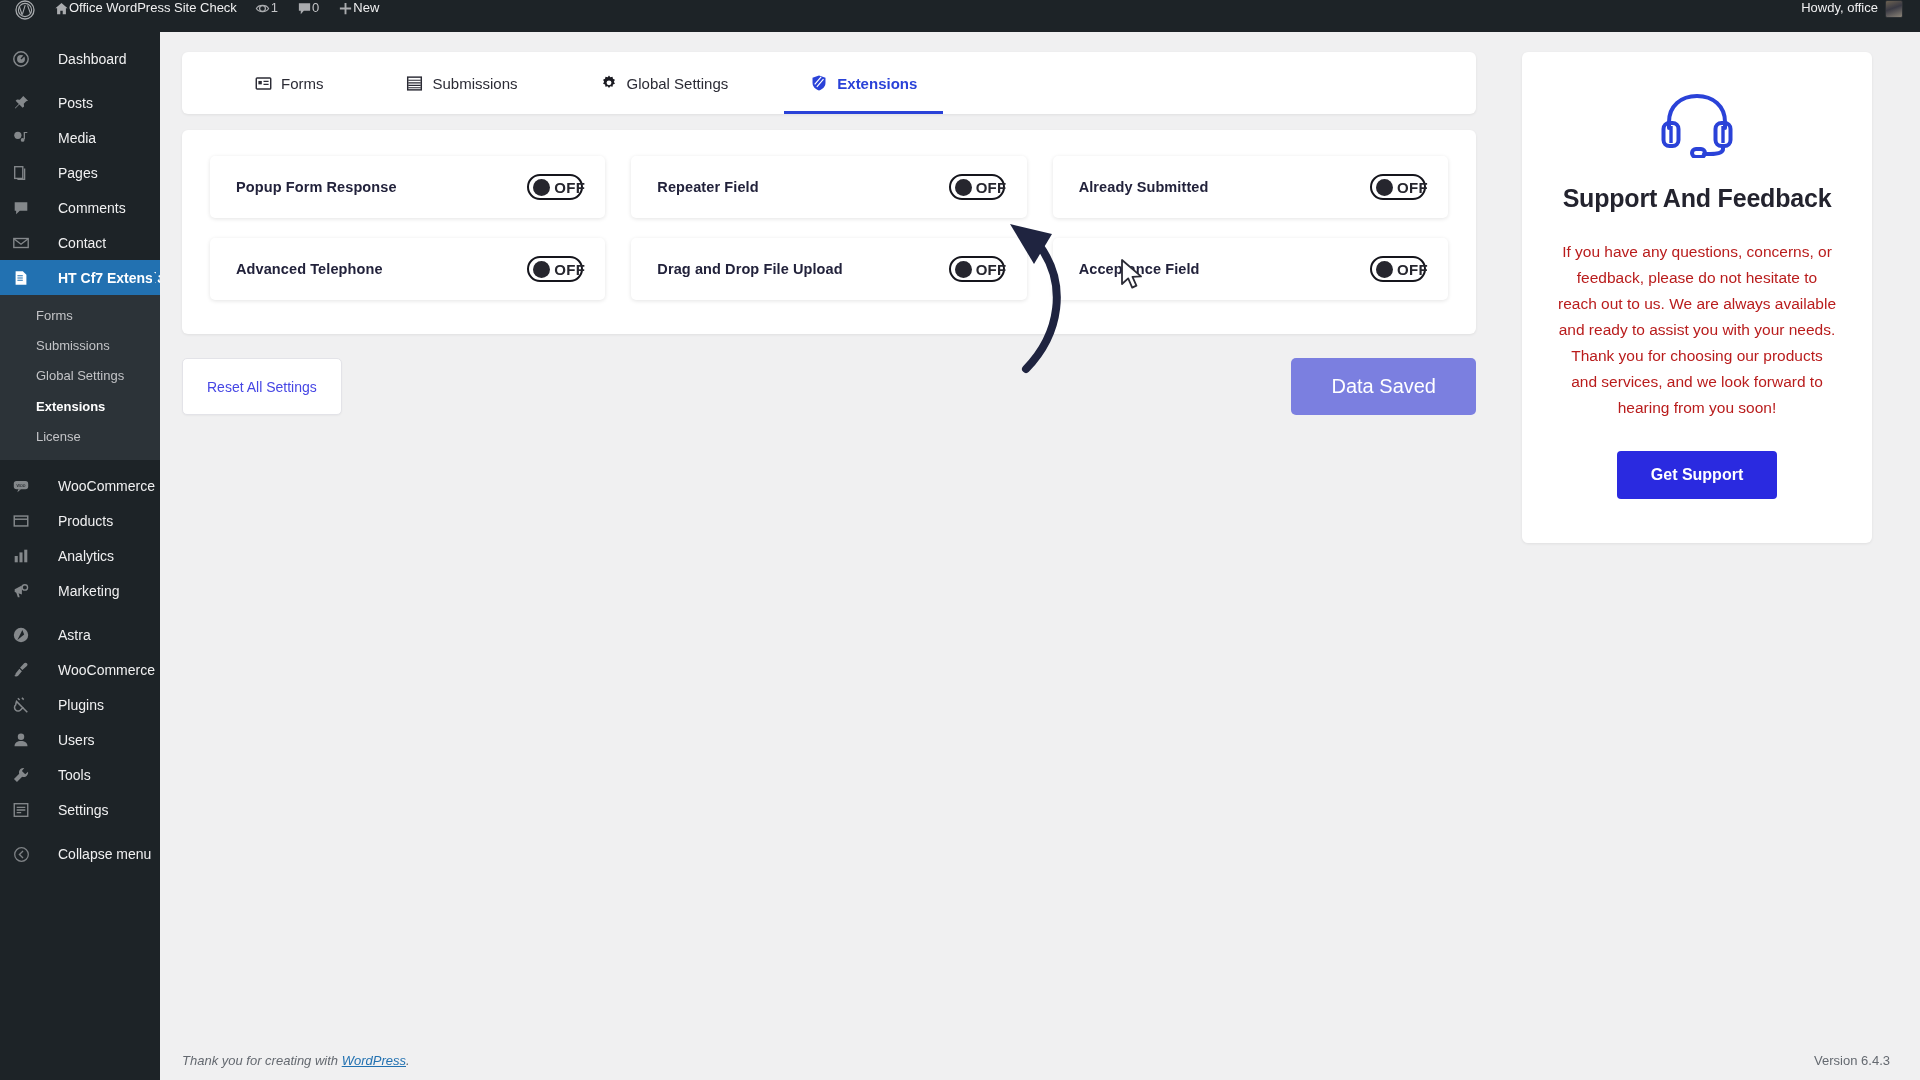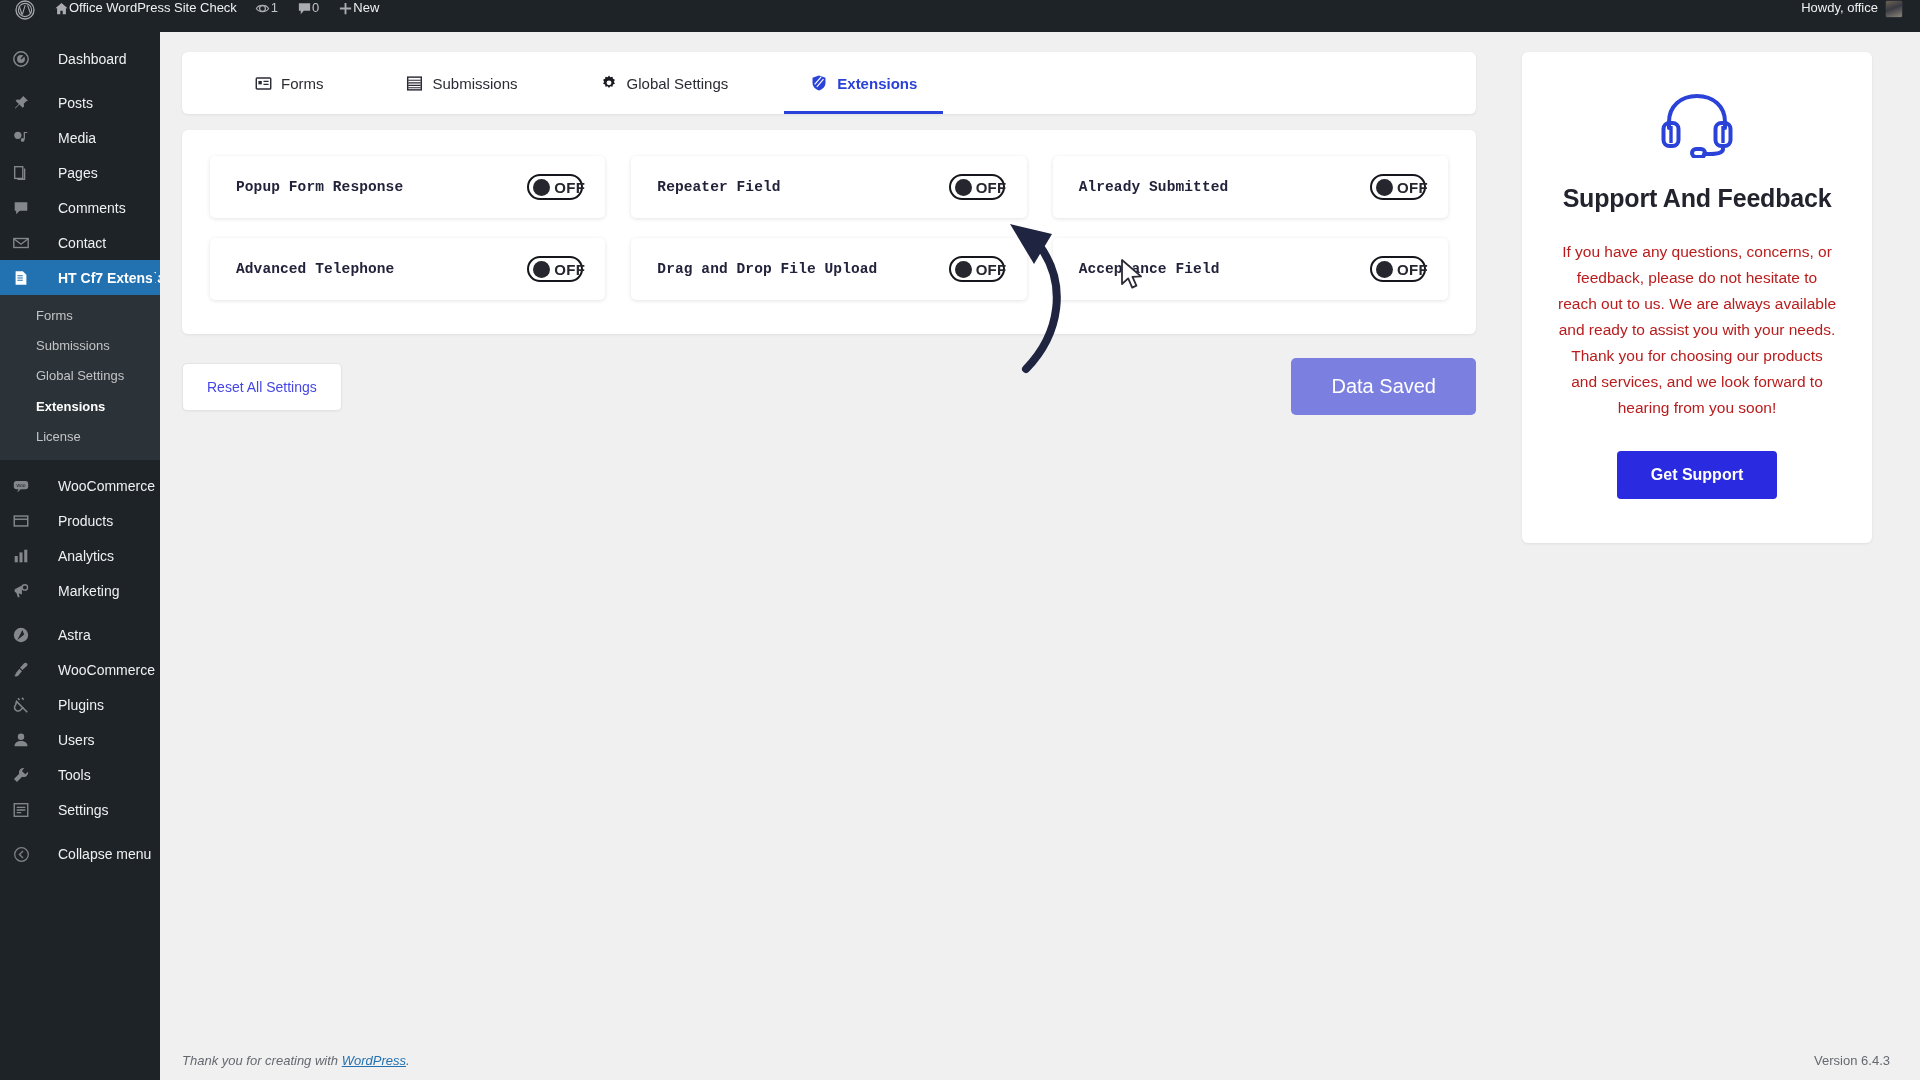--- a/index.html
+++ b/index.html
@@ -121,40 +121,40 @@
     display: grid; grid-template-columns: repeat(3, 1fr);
     column-gap: 26px; row-gap: 20px;
   }
   .ext-card {
     background: #fff; border-radius: 5px;
     box-shadow: 0 1px 4px rgba(0,0,0,.11);
     height: 62px; display: flex; align-items: center;
     justify-content: space-between;
     padding: 0 22px 0 26px;
   }
-  .ext-name { font-size: 14.5px; font-weight: 700; color: #22223b; letter-spacing: .1px; font-family: Liberation Mono, monospace; }
+  .ext-name { font-size: 14.5px; font-weight: 700; color: #22223b; letter-spacing: .1px; }
 
   .toggle {
     width: 56px; height: 26px; border-radius: 14px;
     border: 2px solid #15151c; background: #fff;
     display: flex; align-items: center; gap: 4px;
     padding: 0 4px; cursor: pointer; flex: 0 0 auto;
   }
   .toggle .knob {
     width: 17px; height: 17px; border-radius: 50%;
     background: #26262e; flex: 0 0 17px;
   }
   .toggle .state {
     font-size: 15px; font-weight: 700; color: #26262e;
     letter-spacing: .3px;
   }
 
   
   .actions-row {
-    margin-top: 24px; display: flex; align-items: center;
+    margin-top: 24px; display: flex; 
     justify-content: space-between;
   }
   .btn-reset {
     background: #fff; border: 1px solid #e3e3e8; border-radius: 5px;
     color: #4646e4; font-size: 14px; font-weight: 500;
     padding: 15px 24px; cursor: pointer;
     box-shadow: 0 1px 2px rgba(0,0,0,.04);
   }
   .btn-saved {
     background: #7b7fe0; border: none; border-radius: 5px;

